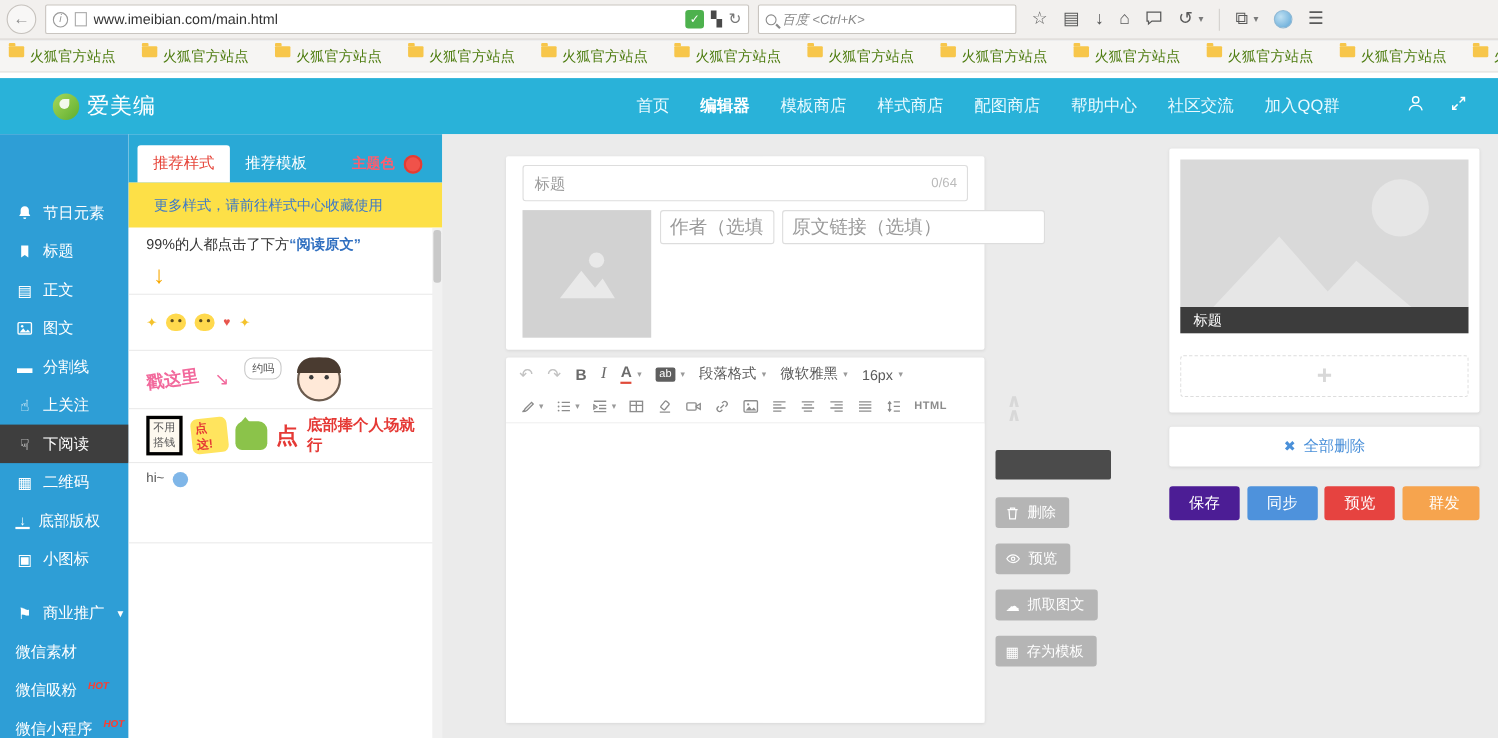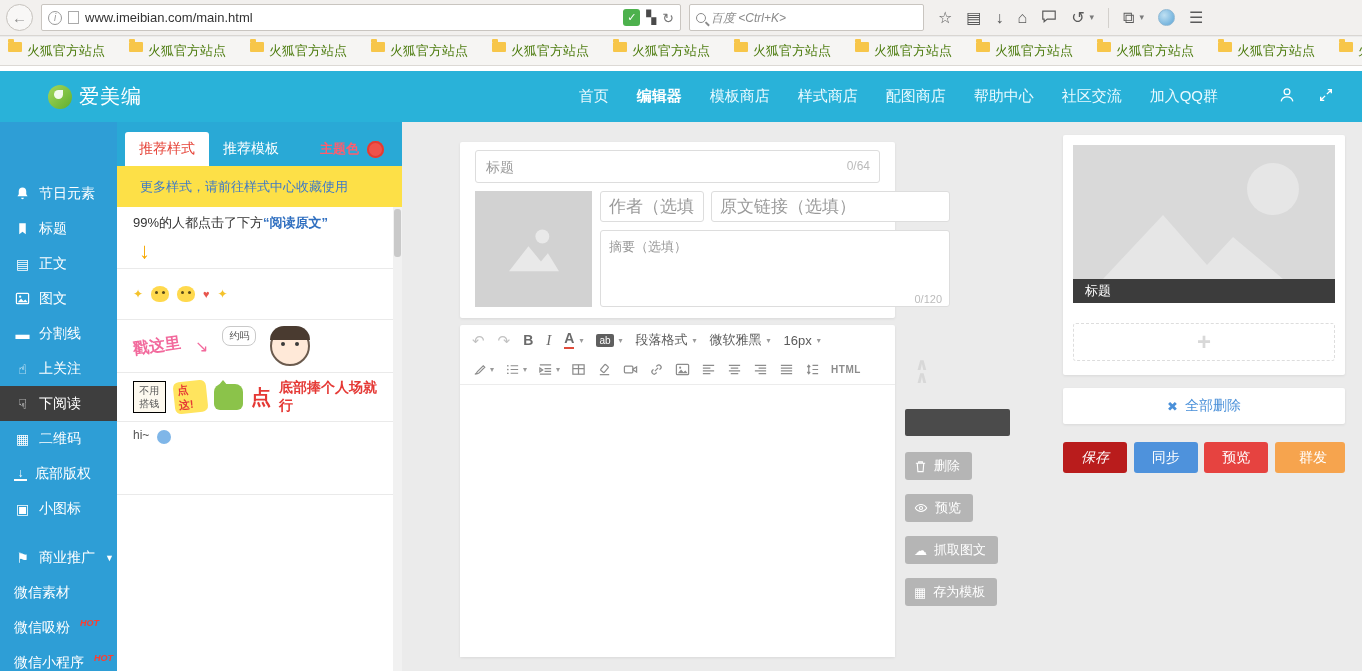--- a/index.html
+++ b/index.html
@@ -111,21 +111,21 @@
   .s4-text { color:#f2699c; font-size:16px; font-weight:bold; transform:rotate(-8deg); display:inline-block; }
   .s4-arrow { color:#f2699c; font-size:16px; }
   .face { width:40px; height:40px; border-radius:50%; background:#ffe9d8; border:2px solid #6b5b4e; position:relative; }
   .face::before { content:""; position:absolute; left:9px; top:14px; width:4px; height:4px; border-radius:50%;
     background:#3a3a3a; box-shadow:14px 0 0 #3a3a3a; }
   .face::after { content:""; position:absolute; left:-2px; top:-2px; width:40px; height:14px;
     border-radius:20px 20px 0 0; background:#4a3b30; }
   .bubble { background:#fff; border:1px solid #c9c9c9; border-radius:8px; font-size:10px; color:#555;
     padding:2px 6px; align-self:flex-start; }
   .s5-row { display:flex; align-items:center; gap:8px; }
-  .badge-box { border:1px solid #000000; color:#555; font-size:10px; width:34px; line-height:1.3;
+  .badge-box { border:3px solid #000000; color:#555; font-size:10px; width:34px; line-height:1.3;
     text-align:center; padding:2px 1px; background:#fdf9ef; }
   .pop { color:#e53935; background:#ffe45e; font-size:11px; font-weight:bold; padding:1px 4px;
     border-radius:6px; transform:rotate(-6deg); }
   .cat { width:30px; height:26px; background:#8bc34a; border-radius:8px 8px 6px 6px; position:relative; }
   .cat::before { content:""; position:absolute; top:-4px; left:4px; border-left:5px solid transparent;
     border-right:5px solid transparent; border-bottom:6px solid #8bc34a;
     box-shadow:12px 0 0 -0px transparent; }
   .s5-big { color:#e53935; font-size:20px; font-weight:bold; }
   .s5-text { color:#e53935; font-size:14px; font-weight:bold; }
   .s6-row { display:flex; align-items:center; gap:8px; min-height:60px; align-items:flex-start; }
@@ -194,21 +194,21 @@
   .rp-dashed { margin-top:20px; width:262px; height:38px; border:1px dashed #ddd; border-radius:3px;
     display:flex; align-items:center; justify-content:center; color:#d8d8d8; font-size:24px;
     font-weight:bold; cursor:pointer; }
   .clear-bar { position:absolute; left:661px; top:266px; width:282px; height:36px; background:#fff;
     border-radius:2px; box-shadow:0 1px 3px rgba(0,0,0,.08); display:flex; align-items:center;
     justify-content:center; gap:7px; color:#4a90d9; font-size:14px; cursor:pointer; }
   .clear-x { font-size:13px; color:#4a90d9; }
   .rp-buttons { position:absolute; left:661px; top:320px; width:282px; display:flex; justify-content:space-between; }
   .rp-btn { height:31px; border:none; border-radius:3px; color:#fff; font-size:14px; padding:0 18px;
     cursor:pointer; font-family:inherit; }
-  .btn-save { background:#b91c1c;font-style:italic; }
+  .btn-save { background:#4c1d95; }
   .btn-sync { background:#4e92dc; }
   .btn-preview { background:#e64340; }
   .btn-send { background:#f6a44e;padding-left:24px; }
 
   .ph-svg { display:block; }
 </style>
 </head>
 <body>
 
 <div class="screen">
@@ -474,24 +474,20 @@
           <svg class="ph-svg" viewBox="0 0 40 36" width="56" height="50">
               <circle cx="26" cy="9" r="5" fill="#e9e9e9"></circle>
               <path d="M2 34L16 16l9 11 5-6 8 13z" fill="#e9e9e9"></path>
             </svg>
         </div>
         <div class="info-right">
           <div class="info-row">
             <input class="mini-input author" placeholder="作者（选填）" style="">
             <input class="mini-input link" placeholder="原文链接（选填）" style="">
           </div>
-          <div class="summary-wrap">
-            <textarea class="summary" placeholder="摘要（选填）" style=""></textarea>
-            <span class="counter2">0/120</span>
-          </div>
         </div>
       </div>
     </div>
 
     <div class="editor-card">
       <div class="tb-row">
         <span class="tb-glyph dim">↶</span>
         <span class="tb-glyph dim">↷</span>
         <span class="tb-b">B</span>
         <span class="tb-i">I</span>

